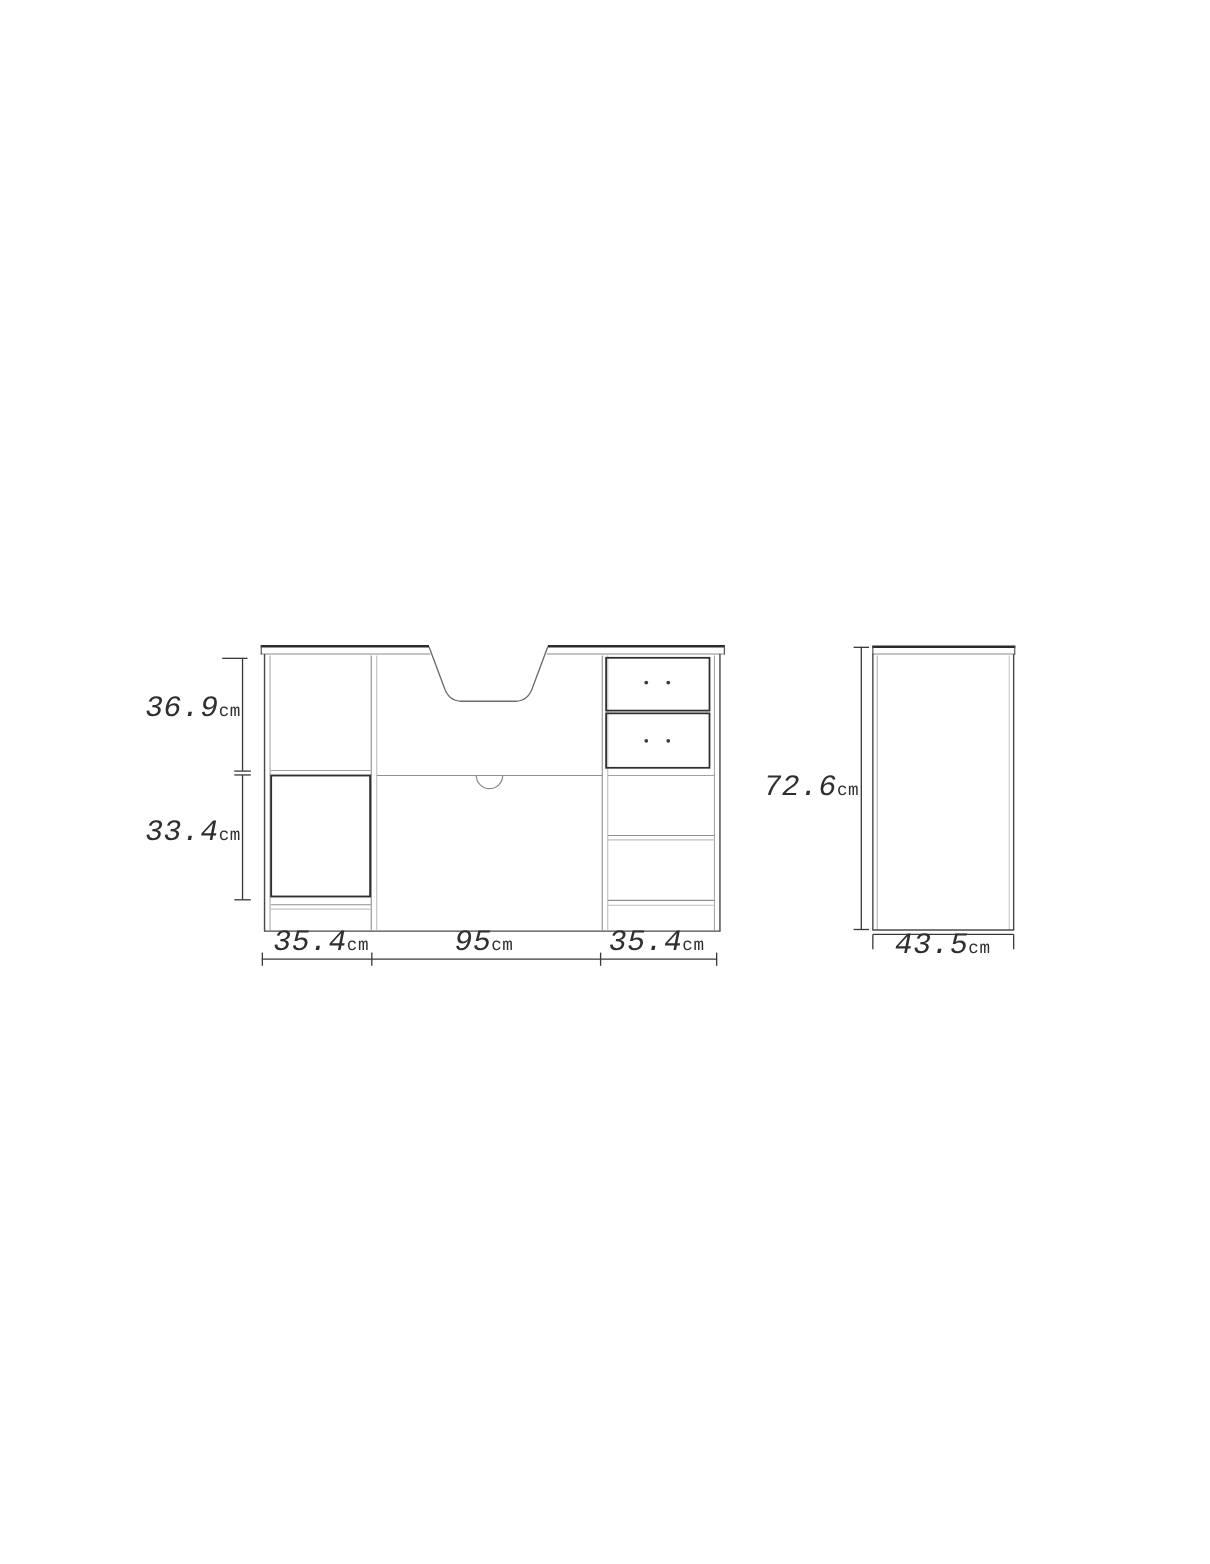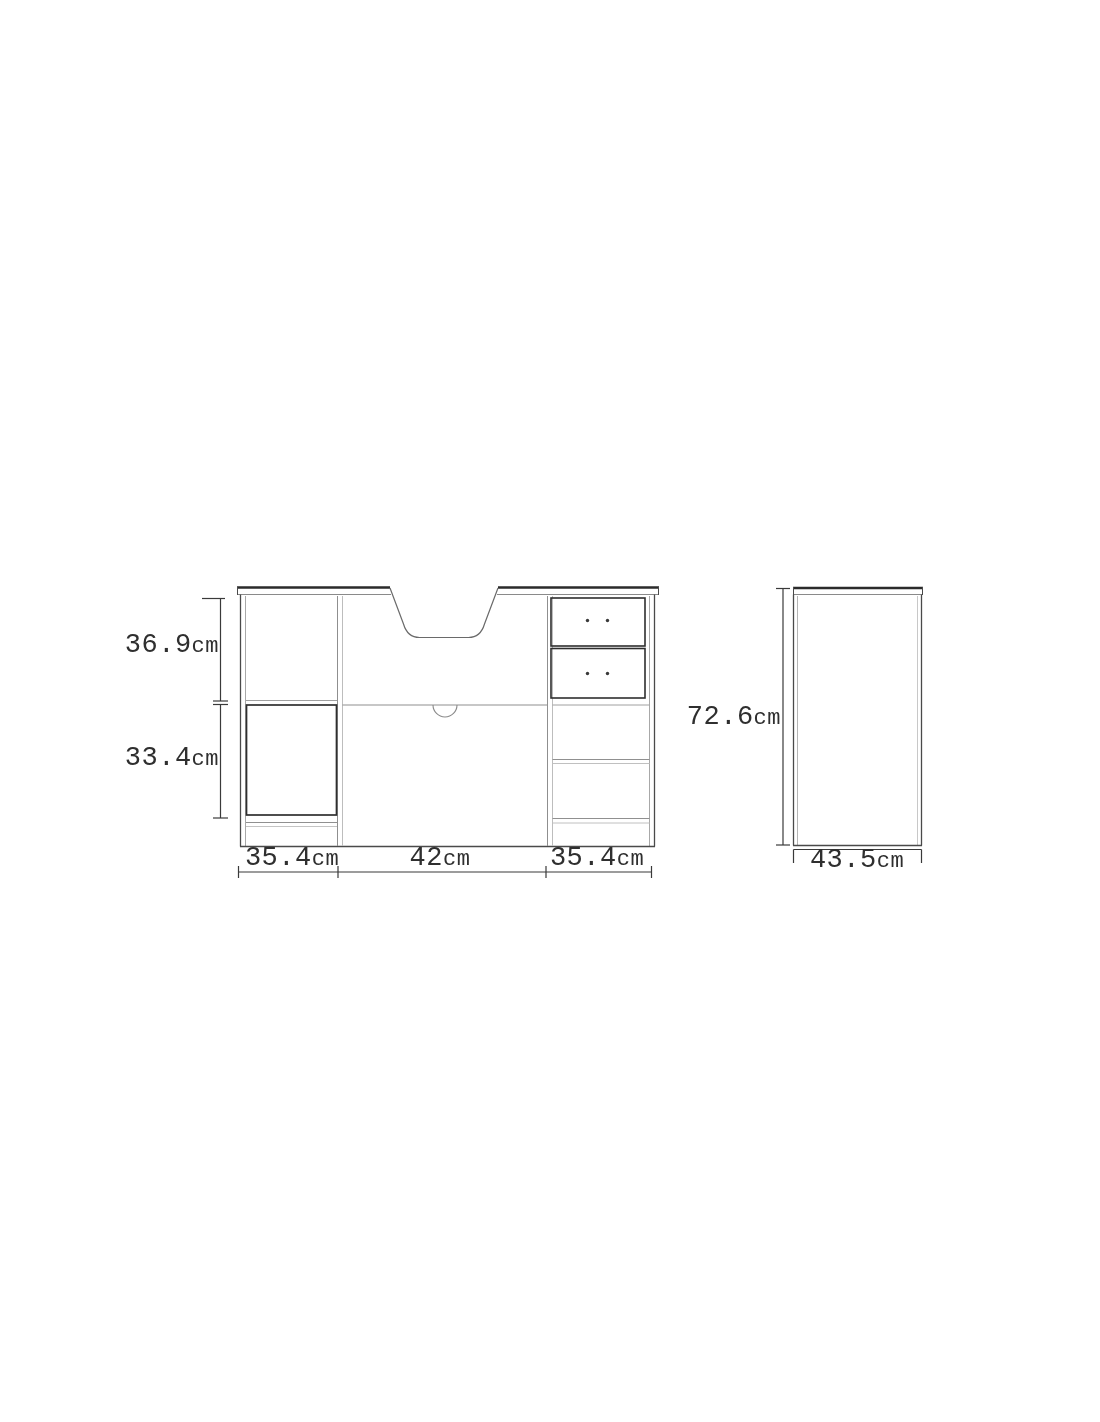--- a/index.html
+++ b/index.html
@@ -22,23 +22,24 @@
   }
   .dim-label {
     position: absolute;
     color: #2f2f2f;
     white-space: nowrap;
     line-height: 1;
   }
   .dim-label .num {
     font-size: 27px;
     letter-spacing: 0.5px;
+    font-style: italic;
   }
   .dim-label .unit {
-    font-size: 22px;
+    font-size: 16px;
     letter-spacing: 0.5px;
     margin-top: 33px;
   }
   .align-right { text-align: right; }
   .align-center { text-align: center; }
 </style>
 </head>
 <body>
 
 <div class="canvas">
@@ -152,21 +153,21 @@
 
   <div class="dim-label align-right" style="left:79px; top:745px; width:140px;">
     <span class="num">33.4</span><span class="unit">cm</span>
   </div>
 
   <div class="dim-label align-center" style="left:222px; top:845px; width:140px;">
     <span class="num">35.4</span><span class="unit">cm</span>
   </div>
 
   <div class="dim-label align-center" style="left:370px; top:845px; width:140px;">
-    <span class="num">42</span><span class="unit">cm</span>
+    <span class="num">95</span><span class="unit">cm</span>
   </div>
 
   <div class="dim-label align-center" style="left:527px; top:845px; width:140px;">
     <span class="num">35.4</span><span class="unit">cm</span>
   </div>
 
   <div class="dim-label align-right" style="left:641px; top:704px; width:140px;">
     <span class="num">72.6</span><span class="unit">cm</span>
   </div>
 

